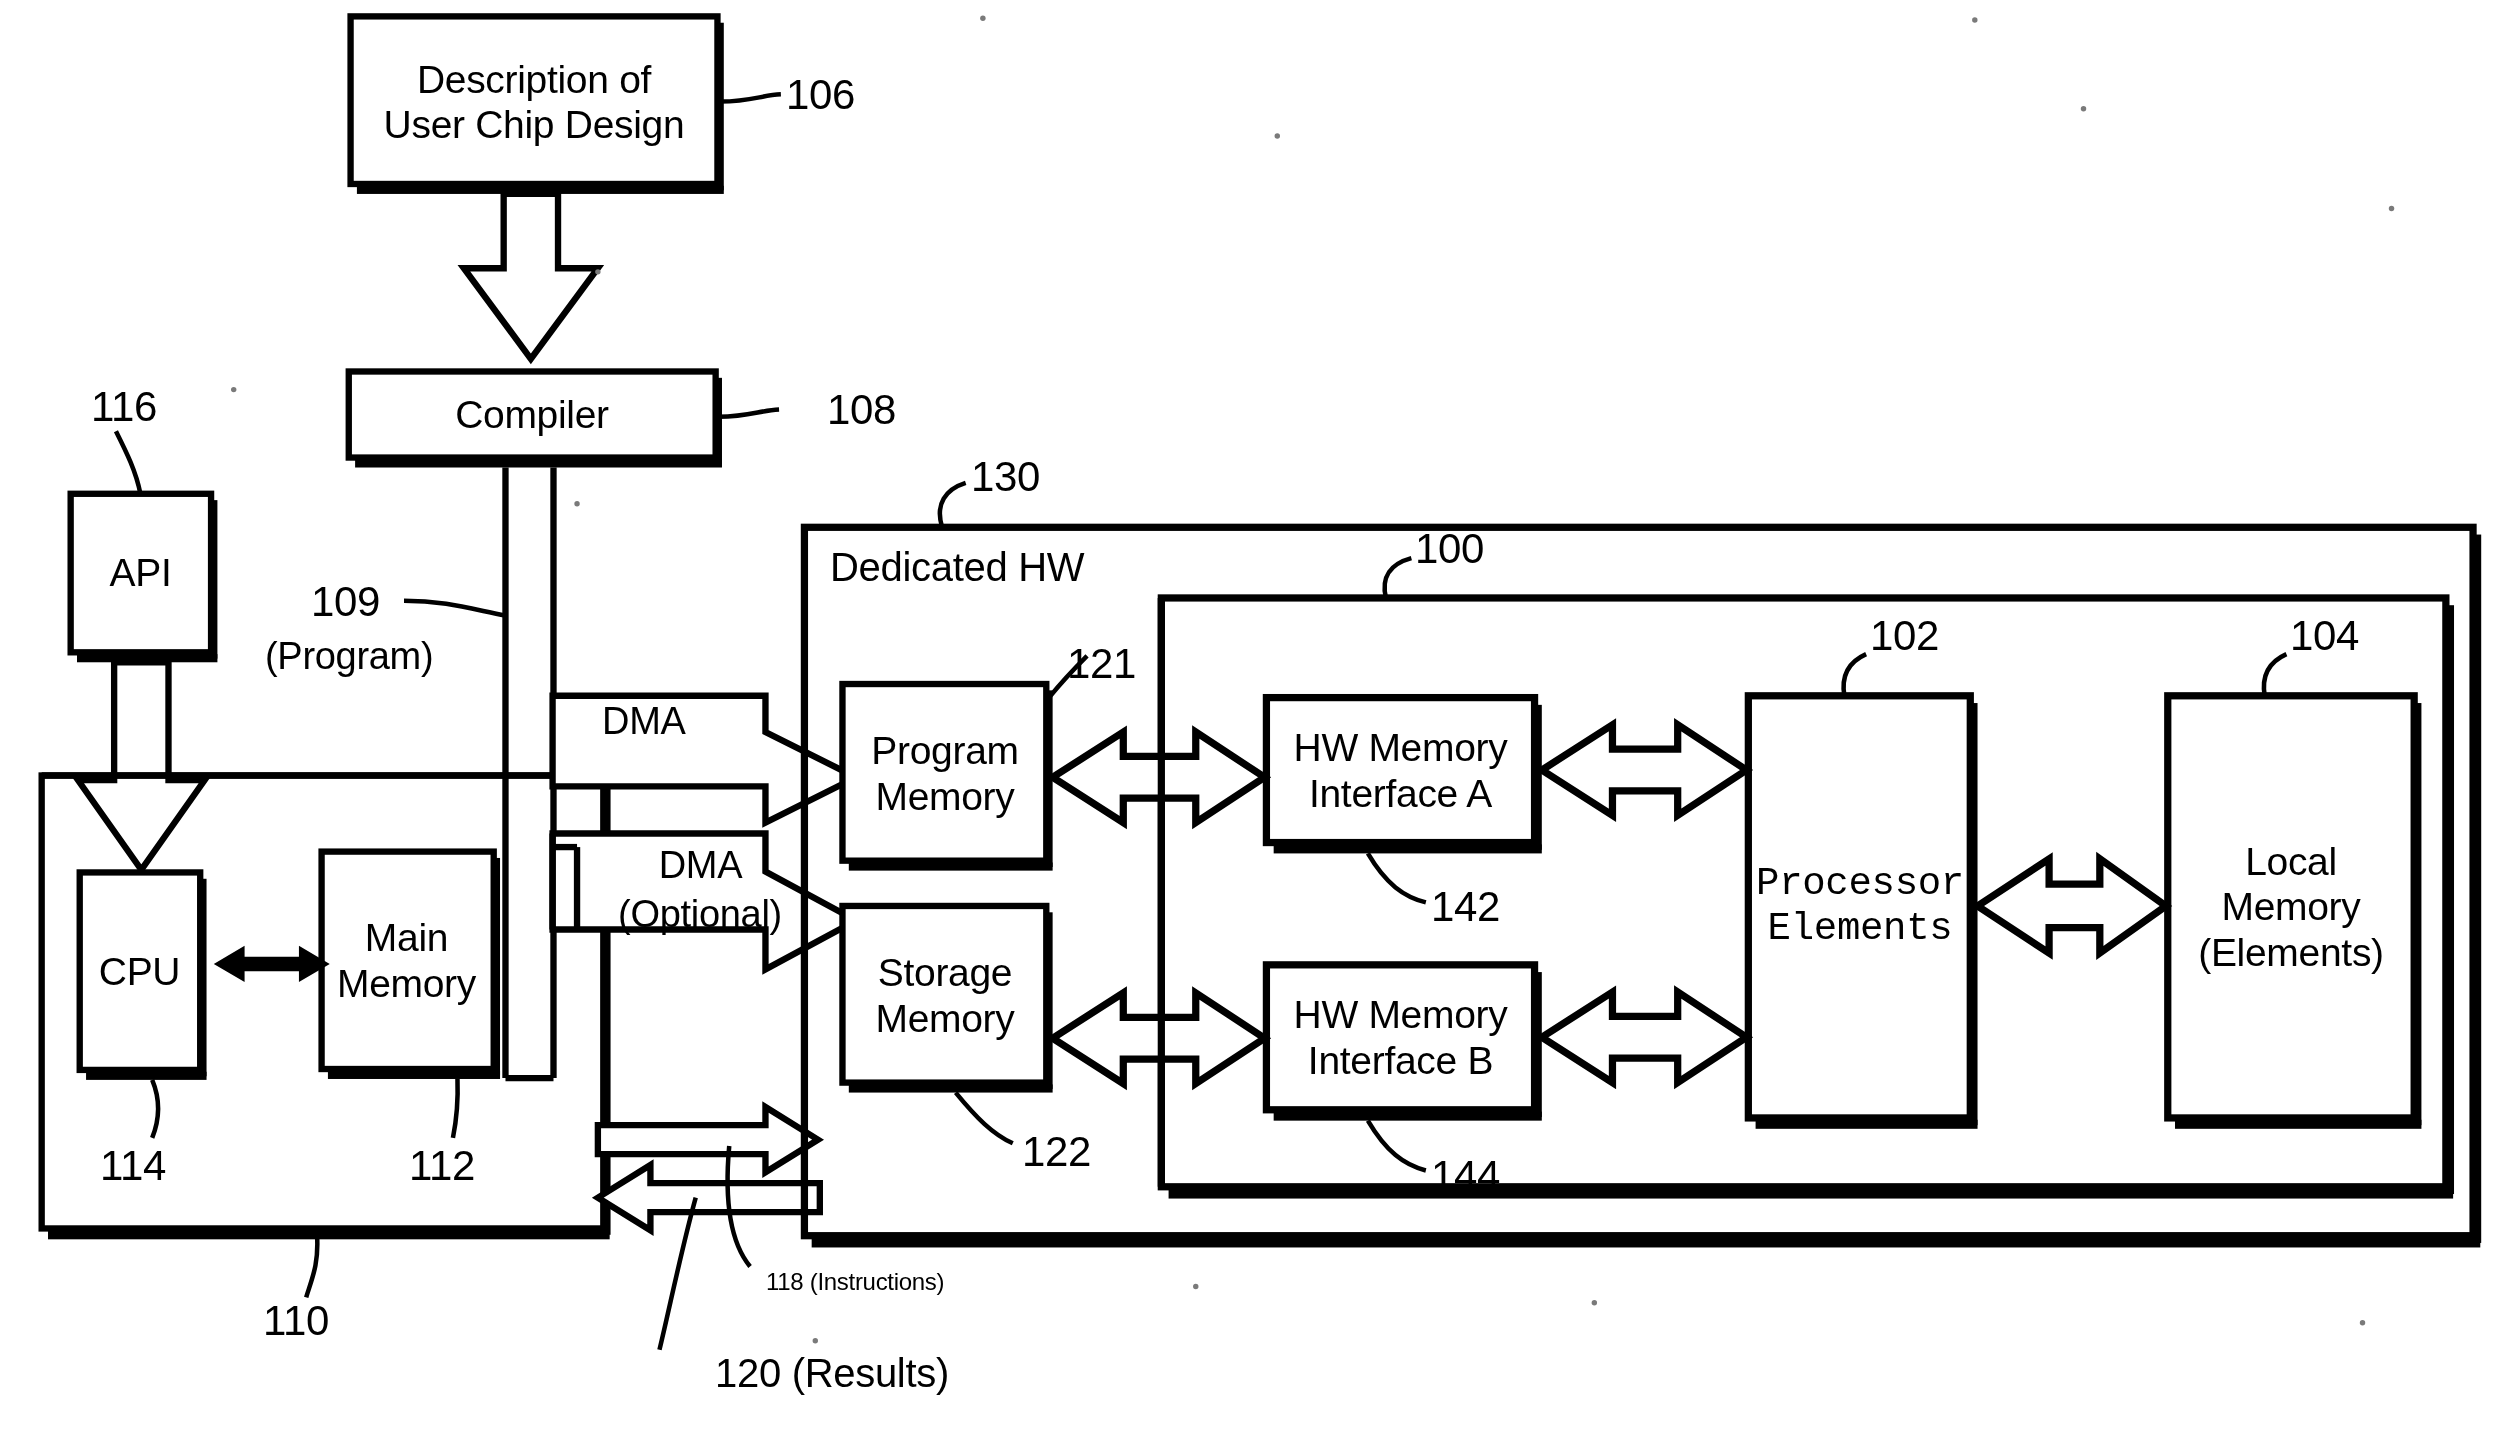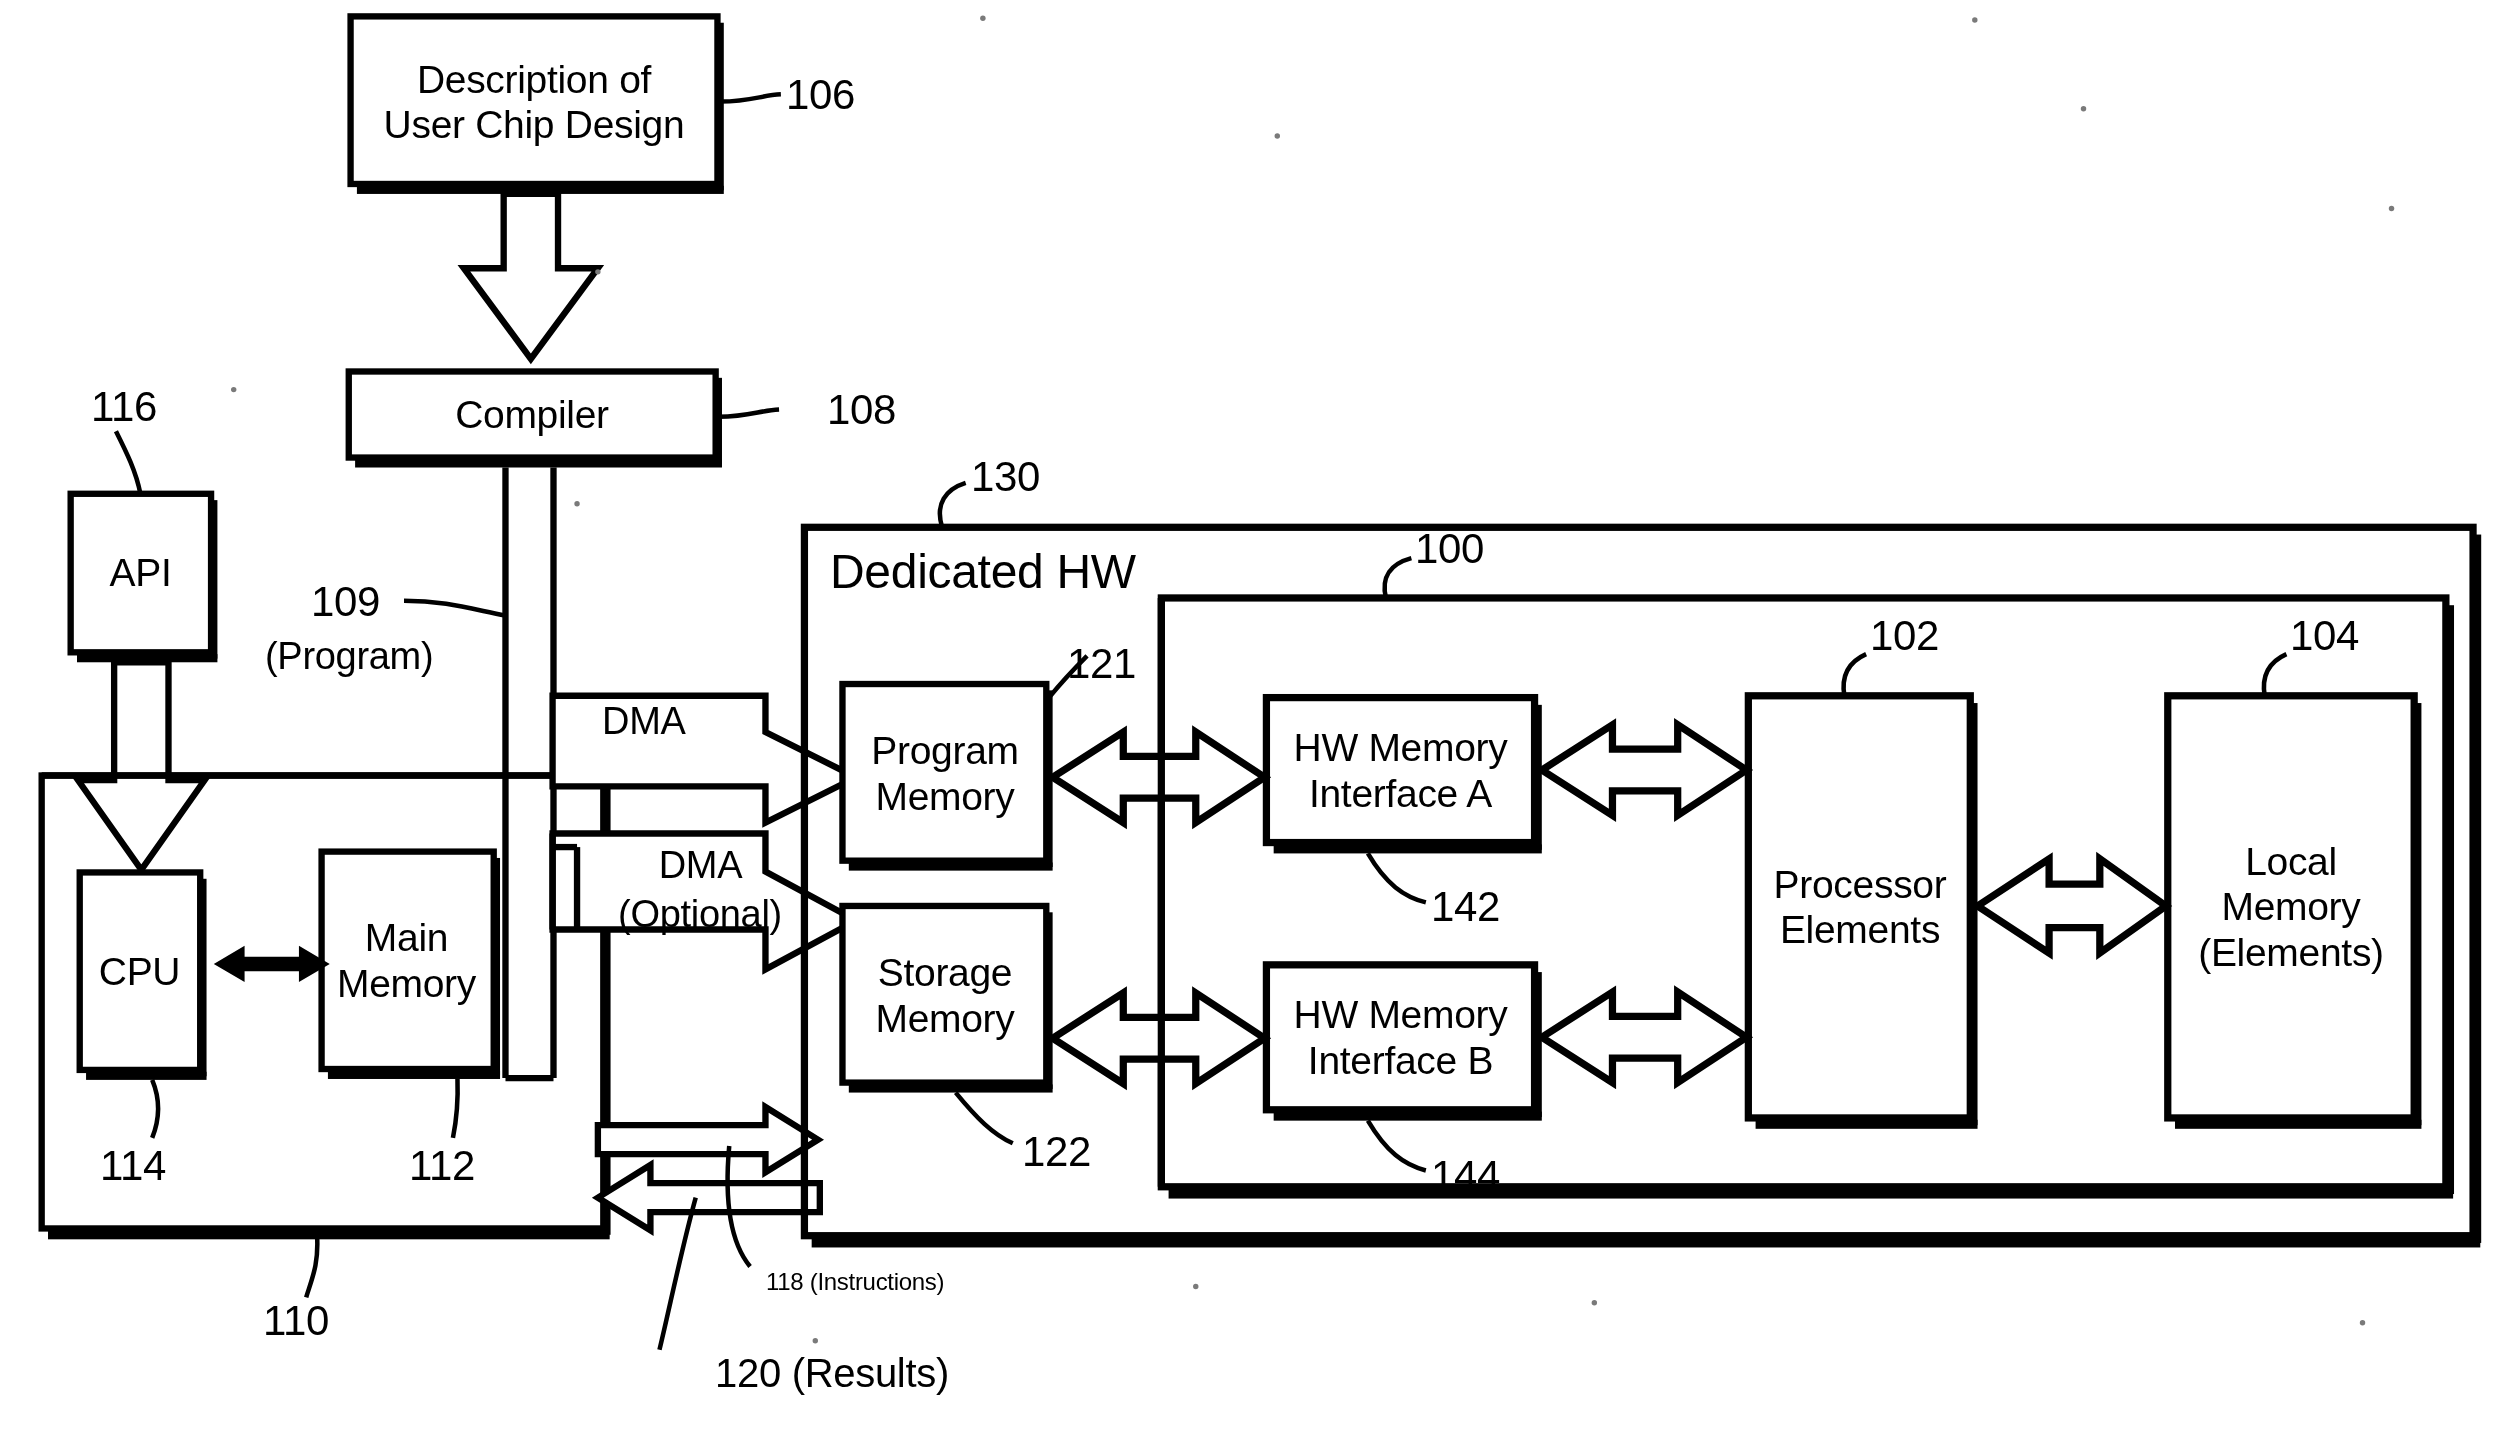--- a/index.html
+++ b/index.html
@@ -287,21 +287,21 @@
   </div>
   <div class="lbl reflabel" style="left:409px; top:1142px;">112</div>
 
   <div class="lbl reflabel" style="left:263px; top:1297px;">110</div>
 
   <div class="lbl plainlabel" style="left:602px; top:699px;">DMA</div>
 
   <div class="lbl plainlabel" style="left:628px; top:843px; text-align:center; width:145px;">DMA</div>
   <div class="lbl plainlabel" style="left:593px; top:892px; text-align:center; width:214px;">(Optional)</div>
 
-  <div class="lbl plainlabel" style="left:830px; top:544px; font-size:48px;">Dedicated HW</div>
+  <div class="lbl plainlabel" style="left:830px; top:544px; font-size:40px;">Dedicated HW</div>
   <div class="lbl reflabel" style="left:971px; top:453px;">130</div>
   <div class="lbl reflabel" style="left:1415px; top:525px;">100</div>
 
   <div class="lbl boxlabel ctr" style="left:846px; top:693px; width:198px; height:161px; flex-direction:column;">
     <span>Program</span>
     <span>Memory</span>
   </div>
   <div class="lbl reflabel" style="left:1067px; top:640px;">121</div>
 
   <div class="lbl boxlabel ctr" style="left:846px; top:915px; width:198px; height:161px; flex-direction:column;">
@@ -315,21 +315,21 @@
     <span>Interface A</span>
   </div>
   <div class="lbl reflabel" style="left:1431px; top:883px;">142</div>
 
   <div class="lbl boxlabel ctr" style="left:1270px; top:972px; width:261px; height:131px; flex-direction:column;">
     <span>HW Memory</span>
     <span>Interface B</span>
   </div>
   <div class="lbl reflabel" style="left:1431px; top:1152px;">144</div>
 
-  <div class="lbl boxlabel ctr" style="left:1752px; top:705px; width:216px; height:404px; flex-direction:column;">
+  <div class="lbl boxlabel ctr" style="left:1752px; top:705px; width:216px; height:404px; flex-direction:column;font-family:Liberation Mono, monospace;">
     <span>Processor</span>
     <span>Elements</span>
   </div>
   <div class="lbl reflabel" style="left:1870px; top:612px;">102</div>
 
   <div class="lbl boxlabel ctr" style="left:2171px; top:705px; width:240px; height:404px; flex-direction:column;">
     <span>Local</span>
     <span>Memory</span>
     <span>(Elements)</span>
   </div>

